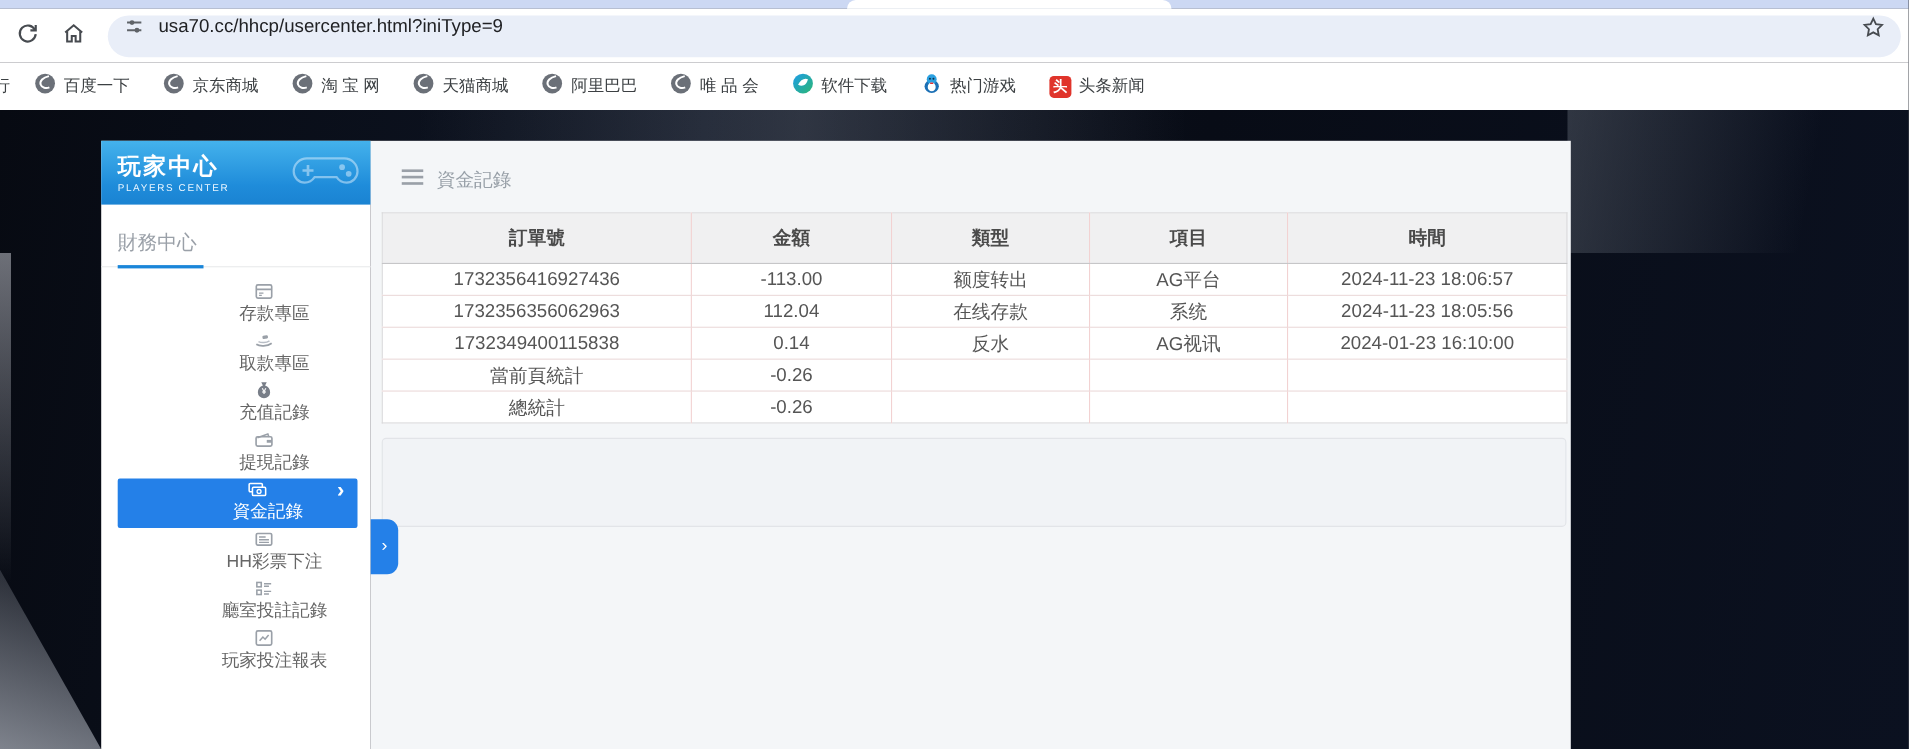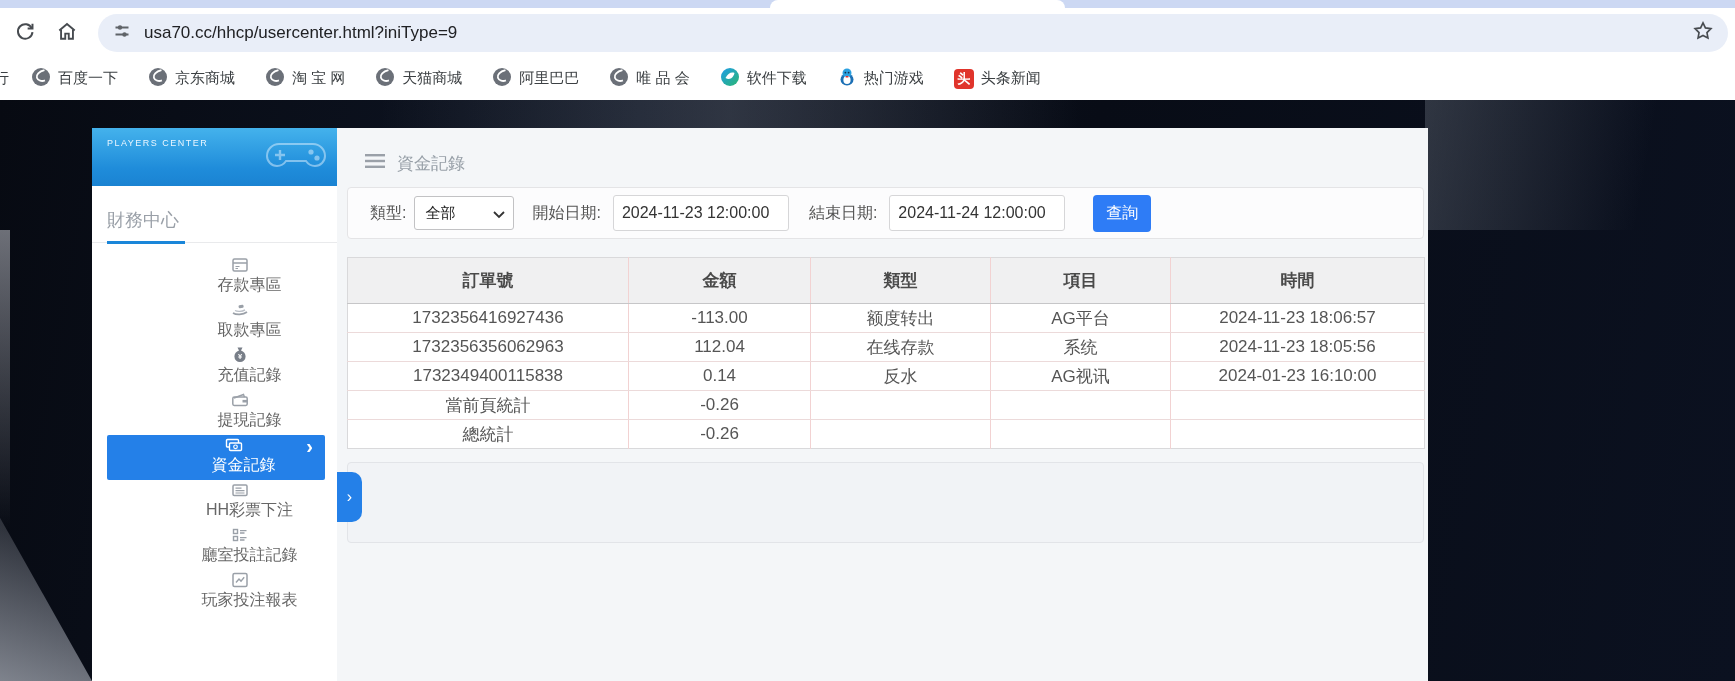--- a/index.html
+++ b/index.html
@@ -4,21 +4,21 @@
 <style>
   * { margin:0; padding:0; box-sizing:border-box; }
   html,body { width:1735px; height:681px; overflow:hidden;
     font-family:"Liberation Sans","DejaVu Sans",sans-serif; background:#0a0e18; }
 
   
   .tabstrip { position:absolute; left:0; top:0; width:1735px; height:8px; background:#ccd8f3; }
   .tab-notch { position:absolute; left:770px; top:0; width:295px; height:8px; background:#fff; border-radius:10px 10px 0 0; }
   .toolbar { position:absolute; left:0; top:8px; width:1735px; height:49px; background:#fff; display:flex; align-items:center; }
   .nav-btn { width:34px; height:34px; display:flex; align-items:center; justify-content:center; border-radius:50%; margin-left:8px; cursor:pointer; }
-  .omnibox { margin-left:14px; width:1630px; height:38px; background:#e9eef8; border-radius:19px; display:flex; align-items:center; padding:0 14px; }
+  .omnibox { margin-left:14px; width:1630px; height:38px; background:#e9eef8; border-radius:19px; display:flex; padding:0 14px; }
   .omnibox .url { font-size:17px; color:#202124; margin-left:12px; flex:1; white-space:nowrap; overflow:hidden; }
   .bookmarks { position:absolute; left:0; top:57px; width:1735px; height:43px; background:#fff; display:flex; align-items:center; }
   .bm { display:flex; align-items:center; gap:7px; margin-right:30px; cursor:pointer; white-space:nowrap; }
   .bm span.lbl { font-size:15px; color:#3c4043; }
   .bm-partial { font-size:15px; color:#3c4043; margin:0 22px 0 -6px; }
   .news-ico { width:20px; height:20px; background:#e0342b; border-radius:4px; color:#fff; font-size:13px; font-weight:bold;
     display:flex; align-items:center; justify-content:center; }
 
   
   .page { position:absolute; left:0; top:100px; width:1735px; height:581px;
@@ -194,20 +194,21 @@
 </div>
 
 <div class="page">
   <div class="streak1"></div>
   <div class="streak2"></div>
   <div class="streak3"></div>
   <div class="streak4"></div>
 
   <div class="sidebar">
     <div class="side-head">
+      <div class="side-title">玩家中心</div>
       <div class="side-sub">PLAYERS CENTER</div>
       <svg class="pad" width="70" height="46" viewBox="0 0 70 46">
         <path d="M18 10h34a12 12 0 0 1 12 12 10 10 0 0 1-10 10c-4 0-7-2-9-5H25c-2 3-5 5-9 5A10 10 0 0 1 6 22 12 12 0 0 1 18 10z" fill="none" stroke="#dff1ff" stroke-width="2"></path>
         <circle cx="50" cy="18" r="2.6" fill="#dff1ff"></circle>
           <circle cx="56" cy="24" r="2.6" fill="#dff1ff"></circle>
         <path d="M19 16v10M14 21h10" stroke="#dff1ff" stroke-width="2.4"></path>
       </svg>
     </div>
 
     <div class="side-section">財務中心</div>
@@ -300,34 +301,20 @@
   <div class="mainarea">
     <div class="crumb">
       <span><svg width="20" height="16" viewBox="0 0 20 16">
             <rect y="1" width="20" height="2.4" fill="#9aa0a8"></rect>
             <rect y="6.8" width="20" height="2.4" fill="#9aa0a8"></rect>
             <rect y="12.6" width="20" height="2.4" fill="#9aa0a8"></rect>
           </svg></span>
       <span>資金記錄</span>
     </div>
 
-    <div class="filterbar">
-      <span class="flabel">類型:</span>
-      <div class="selectbox">
-        <span class="sv">全部</span>
-        <span><svg width="12" height="8" viewBox="0 0 12 8">
-              <path d="M1 1l5 5 5-5" fill="none" stroke="#333" stroke-width="1.8"></path>
-            </svg></span>
-      </div>
-      <span class="flabel">開始日期:</span>
-      <input class="dinput" value="2024-11-23 12:00:00" style="">
-      <span class="flabel">結束日期:</span>
-      <input class="dinput" value="2024-11-24 12:00:00" style="">
-      <button class="qbtn">查詢</button>
-    </div>
 
     <table class="funds">
       <tbody>
           <tr>
         <th class="c-order">訂單號</th>
         <th class="c-amt">金額</th>
         <th class="c-type">類型</th>
         <th class="c-proj">項目</th>
         <th class="c-time">時間</th>
       </tr>

